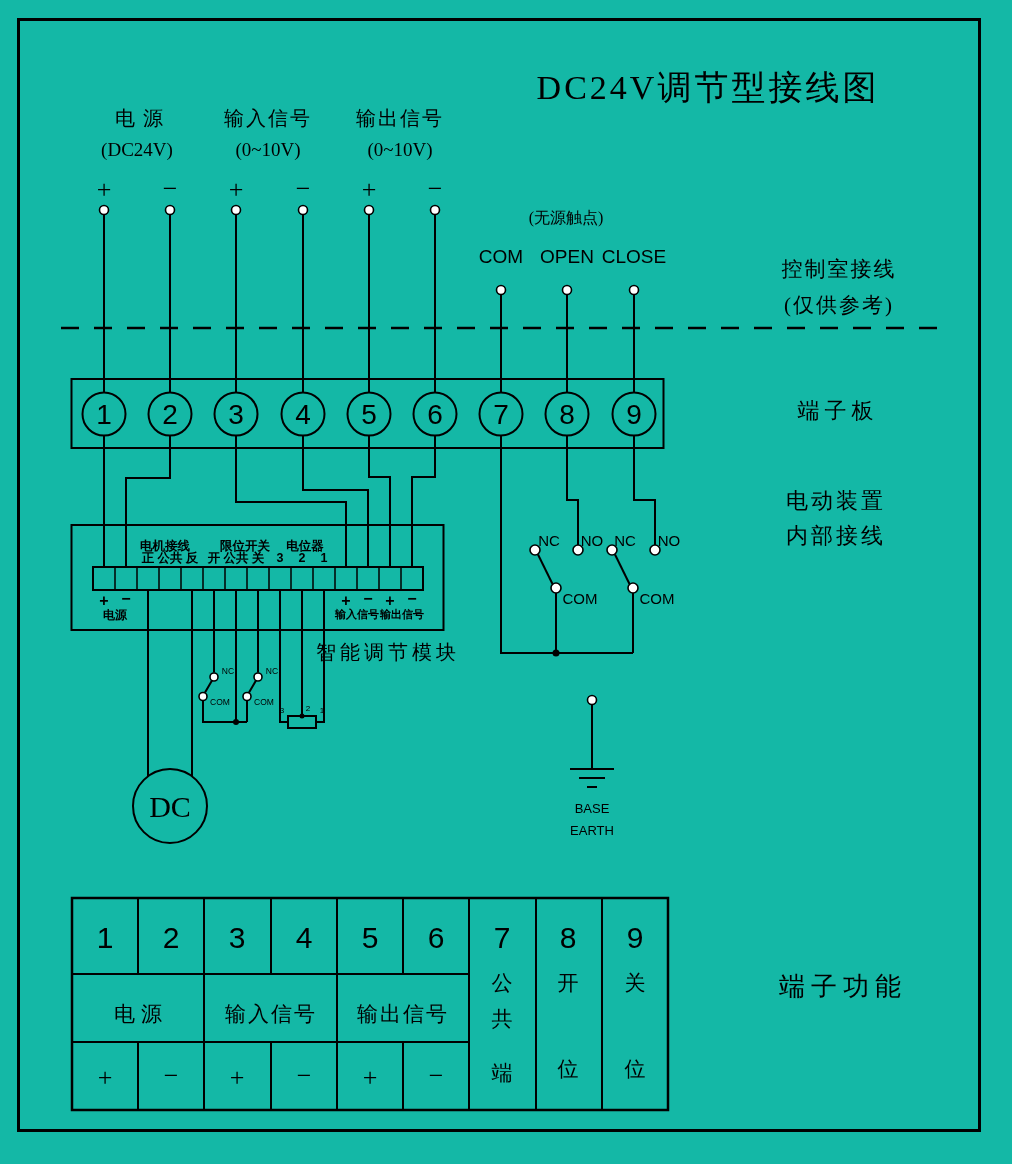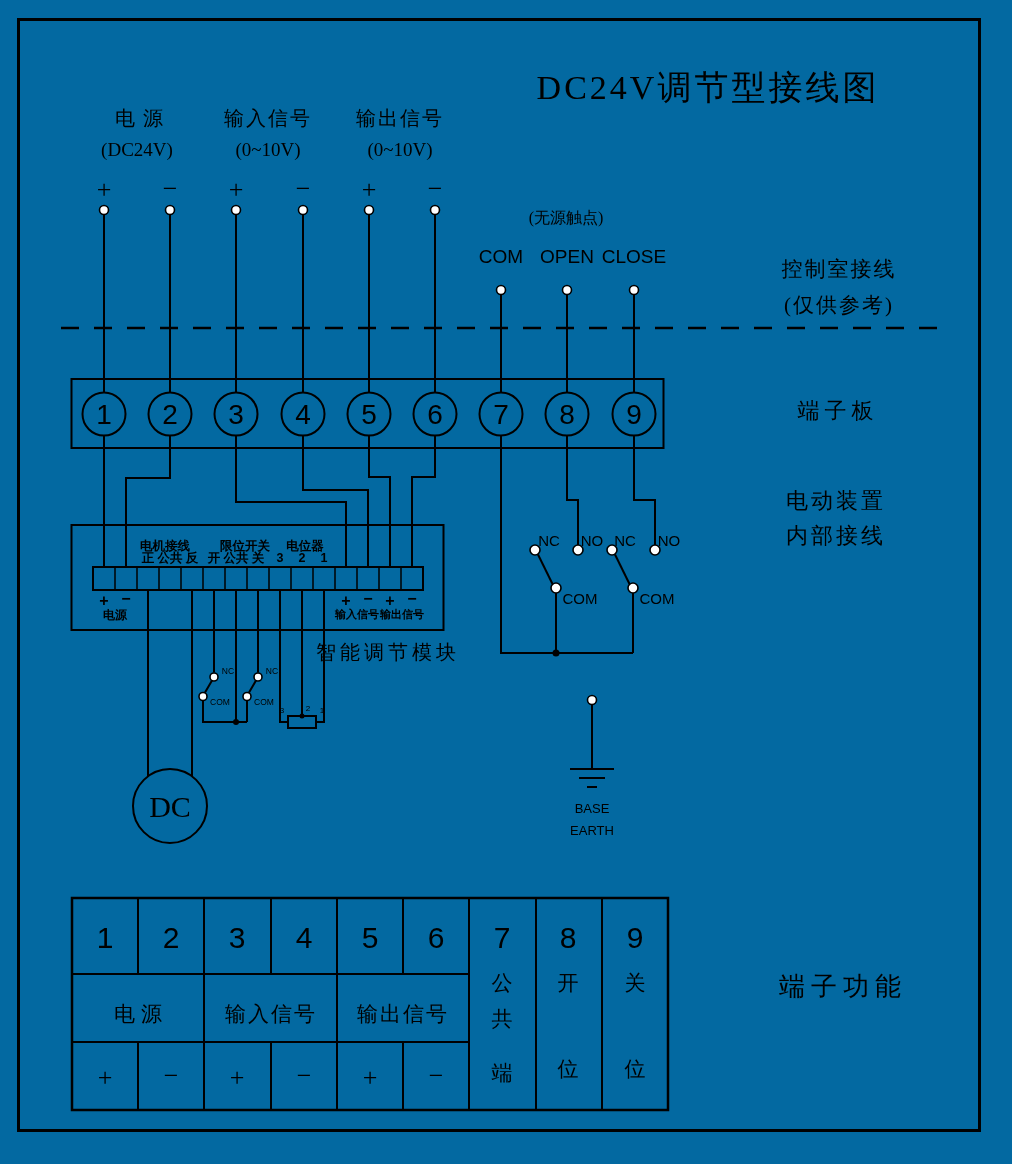--- a/index.html
+++ b/index.html
@@ -1,16 +1,16 @@
 <!DOCTYPE html>
 <html><head>
 <meta charset="utf-8">
 <style>
   html,body{margin:0;padding:0;background:#e8e8e8;}
-  #page{position:relative;width:1012px;height:1164px;background:#0369a1;margin:0 auto;}
+  #page{position:relative;width:1012px;height:1164px;background:#14b8a6;margin:0 auto;}
   svg{position:absolute;left:0;top:0;}
   text{text-anchor:middle;fill:#000;}
   .serif{font-family:"Liberation Serif","DejaVu Serif",serif;}
   .sans{font-family:"Liberation Sans","DejaVu Sans",sans-serif;}
   .bold{font-weight:bold;}
   .wire{stroke:#000;stroke-width:2;fill:none;}
   .thin{stroke:#000;stroke-width:1.5;fill:none;}
   .box{stroke:#000;stroke-width:2;fill:none;}
   .node{stroke:#000;stroke-width:1.6;fill:#fff;}
 </style>

